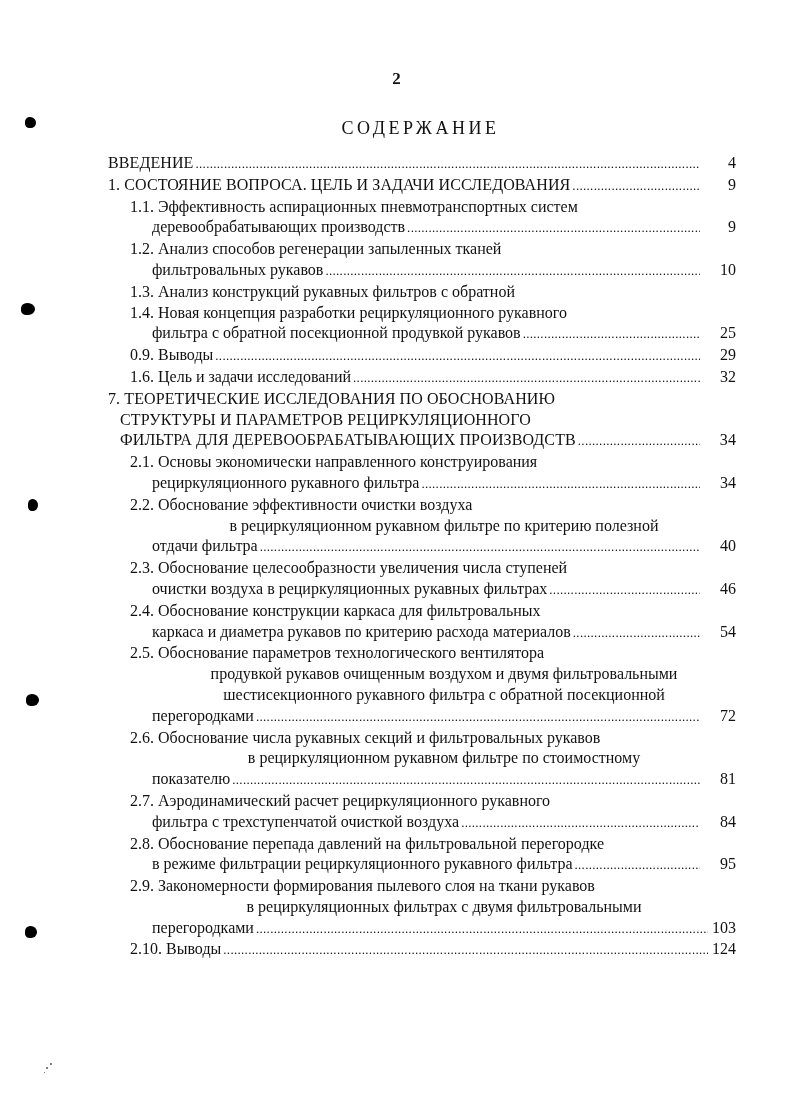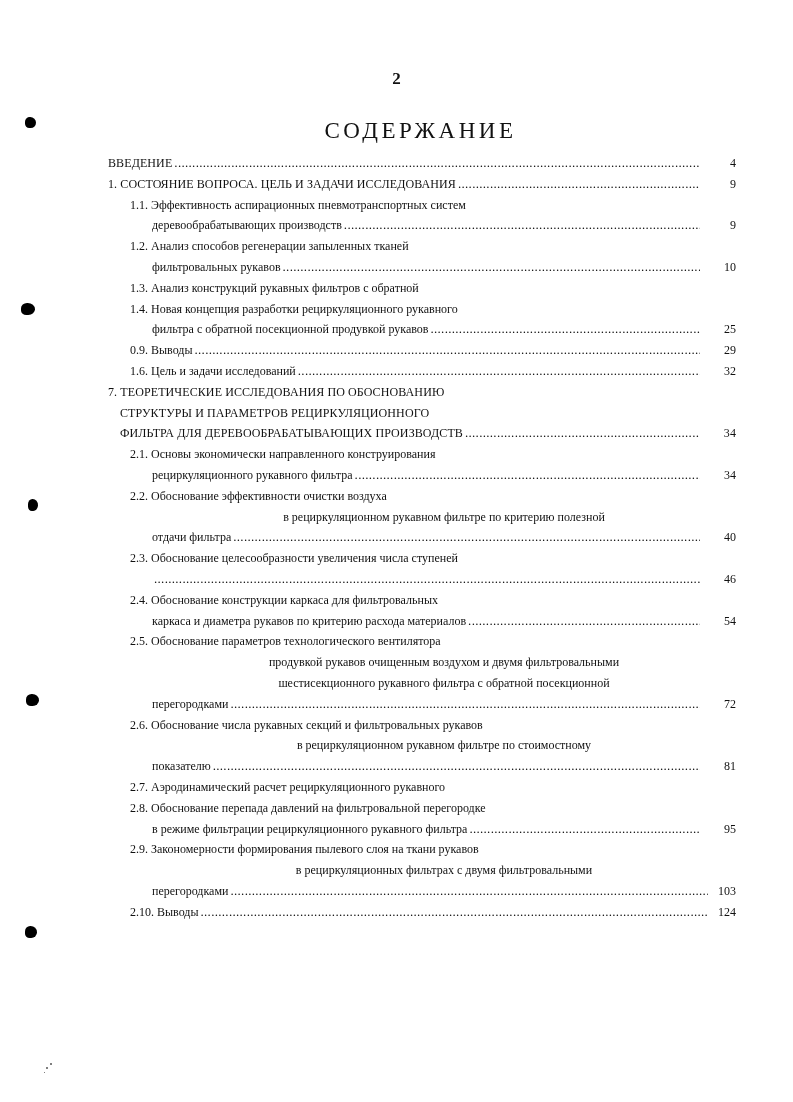--- a/index.html
+++ b/index.html
@@ -23,31 +23,31 @@
       text-align: center;
       font-size: 17px;
       font-weight: bold;
     }
     .toc-title {
       position: absolute;
       top: 118px;
       left: 0;
       width: 793px;
       text-align: center;
-      font-size: 23px;
+      font-size: 18px;
       letter-spacing: 3.5px;
       padding-left: 48px;
       box-sizing: border-box;
     }
     .toc {
       position: absolute;
       top: 153px;
       left: 108px;
       width: 628px;
-      font-size: 12px;
+      font-size: 16px;
       line-height: 20.8px;
     }
     .entry {
       position: relative;
     }
     .line {
       display: flex;
       align-items: baseline;
       white-space: nowrap;
     }
@@ -197,20 +197,21 @@
           <span class="txt">отдачи фильтра</span>
           <span class="dots"></span>
           <span class="pg">40</span>
         </div>
       </div>
       <div class="entry level-1">
         <div class="line">
           <span class="txt">2.3. Обоснование целесообразности увеличения числа ступеней</span>
         </div>
         <div class="line cont">
+          <span class="txt">очистки воздуха в рециркуляционных рукавных фильтрах</span>
           <span class="dots"></span>
           <span class="pg">46</span>
         </div>
       </div>
       <div class="entry level-1">
         <div class="line">
           <span class="txt">2.4. Обоснование конструкции каркаса для фильтровальных</span>
         </div>
         <div class="line cont">
           <span class="txt">каркаса и диаметра рукавов по критерию расхода материалов</span>
@@ -243,20 +244,25 @@
         </div>
         <div class="line cont">
           <span class="txt">показателю</span>
           <span class="dots"></span>
           <span class="pg">81</span>
         </div>
       </div>
       <div class="entry level-1">
         <div class="line">
           <span class="txt">2.7. Аэродинамический расчет рециркуляционного рукавного</span>
+        </div>
+        <div class="line cont">
+          <span class="txt">фильтра с трехступенчатой очисткой воздуха</span>
+          <span class="dots"></span>
+          <span class="pg">84</span>
         </div>
       </div>
       <div class="entry level-1">
         <div class="line">
           <span class="txt">2.8. Обоснование перепада давлений на фильтровальной перегородке</span>
         </div>
         <div class="line cont">
           <span class="txt">в режиме фильтрации рециркуляционного рукавного фильтра</span>
           <span class="dots"></span>
           <span class="pg">95</span>

